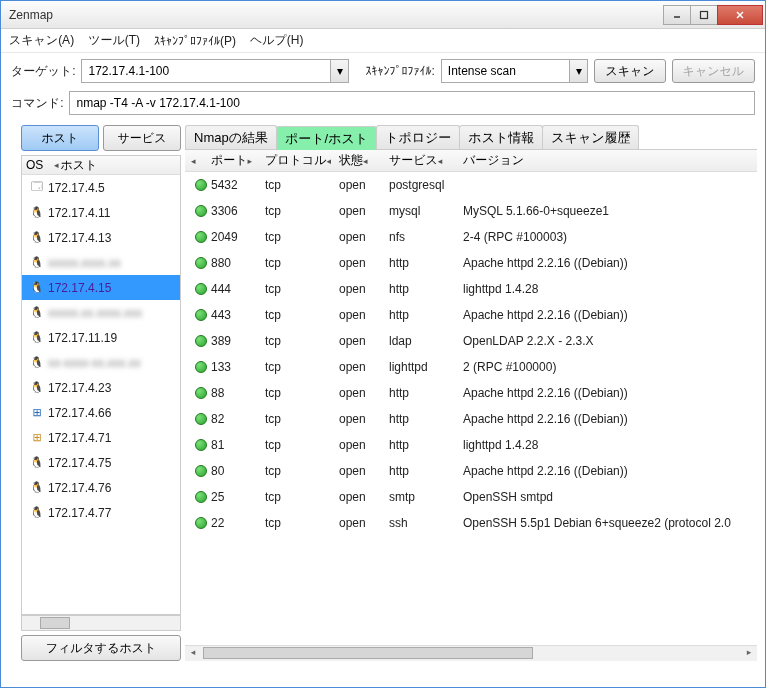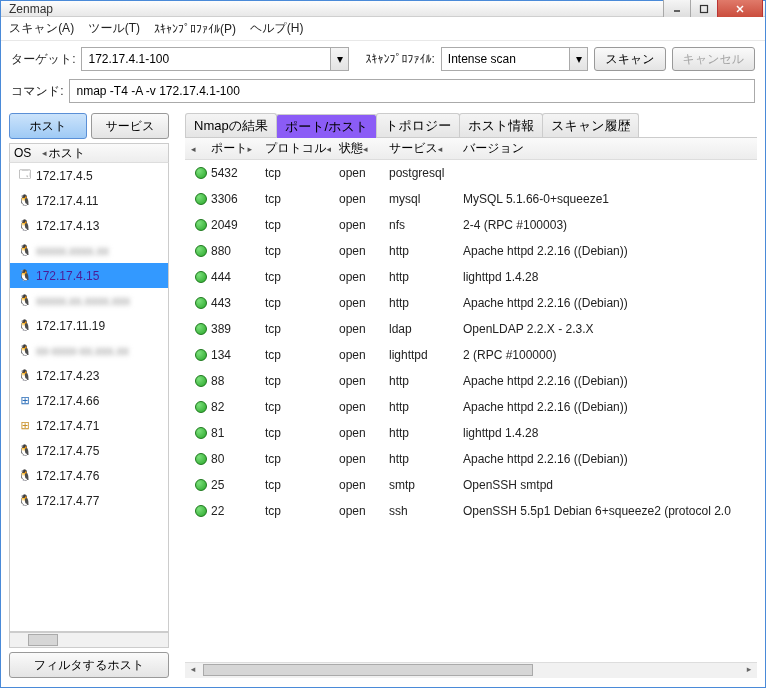--- a/index.html
+++ b/index.html
@@ -1,56 +1,56 @@
 <!DOCTYPE html>
 <html><head>
 <meta charset="utf-8">
 <style>
 * { box-sizing: border-box; margin: 0; padding: 0; font-family: "MS UI Gothic", "Meiryo", sans-serif; font-size: 12px; }
 body { background: #fff; width: 766px; height: 688px; overflow: hidden; }
 .window { width: 766px; height: 688px; border: 1px solid #4a8ad8; background: #fff; display: flex; flex-direction: column; }
-.titlebar { height: 16px; background: linear-gradient(#fdfdfd, #e8e8e8); border-bottom: 1px solid #cfcfcf; display: flex; align-items: center; padding: 0 0 0 8px; }
+.titlebar { height: 28px; background: linear-gradient(#fdfdfd, #e8e8e8); border-bottom: 1px solid #cfcfcf; display: flex; align-items: center; padding: 0 0 0 8px; }
 .titlebar .title { flex: 1; font-size: 12px; color: #333; }
 .winbtns { display: flex; height: 20px; margin-right: 2px; }
 .winbtn { width: 28px; height: 20px; border: 1px solid #a8a8a8; background: linear-gradient(#f5f5f5,#ddd); display: flex; align-items: center; justify-content: center; margin-left: -1px; cursor: pointer; }
 .winbtn.close { background: linear-gradient(#e07a6a,#c94a3a); color: #fff; width: 46px; border-color:#b33; }
 .winbtn svg { width: 10px; height: 10px; }
 .menubar { height: 24px; display: flex; align-items: center; padding: 0 8px; gap: 14px; background: #fff; border-bottom: 1px solid #e8e8e8; }
 .menubar span { font-size: 12px; color: #222; cursor: pointer; }
 .toolbar-row { display: flex; align-items: center; padding: 6px 10px 4px 10px; gap: 6px; }
 .lbl { font-size: 12px; color: #222; white-space: nowrap; }
 .combo { display: flex; align-items: center; border: 1px solid #aaa; background: #fff; height: 24px; }
 .combo input { border: none; outline: none; padding: 0 6px; height: 22px; font-size: 12px; background: #fff; }
 .combo .drop { width: 18px; height: 22px; border-left: 1px solid #aaa; background: linear-gradient(#f5f5f5,#e3e3e3); display: flex; align-items: center; justify-content: center; cursor: pointer; }
 .btn { height: 24px; padding: 0 10px; border: 1px solid #999; background: linear-gradient(#fafafa,#e4e4e4); border-radius: 3px; cursor: pointer; font-size: 12px; }
 .btn:disabled { color: #a5a5a5; }
 .cmdrow { display: flex; align-items: center; padding: 4px 10px 8px 10px; gap: 6px; }
 .cmdrow input { flex: 1; border: 1px solid #aaa; height: 24px; padding: 0 6px; font-size: 12px; }
-.body-split { flex: 1; display: flex; padding: 2px 8px 9px 8px; gap: 16px; min-height: 0; }
+.body-split { flex: 1; display: flex; padding: 2px 8px 26px 8px; gap: 4px; min-height: 0; margin-left: 12px; }
 .left-pane { width: 160px; display: flex; flex-direction: column; }
 .left-tabs { display: flex; gap: 4px; margin-bottom: 4px; }
 .tabbtn { flex: 1; height: 26px; border: 1px solid #999; border-radius: 3px; background: linear-gradient(#fafafa,#e4e4e4); cursor: pointer; font-size: 12px; }
 .tabbtn.active { background: linear-gradient(#cbe3fb,#9fcaf5); border-color:#5a8fd6; }
 .host-head { display: flex; align-items: center; border: 1px solid #ccc; border-bottom: 1px solid #ddd; height: 20px; background: linear-gradient(#fafafa,#ededed); font-size: 12px; }
 .host-head .col-os { width: 30px; padding-left: 4px; }
 .host-head .col-h { padding-left: 2px; }
 .host-head .tri { font-size: 9px; margin-left: 2px; color:#555;}
 .host-list { flex: 1; border: 1px solid #ccc; border-top: none; overflow-y: auto; background: #fff; }
 .host-row { display: flex; align-items: center; height: 25px; padding: 0 4px; cursor: pointer; }
 .host-row .hicon { width: 22px; display: flex; justify-content: center; font-size: 12px; color: #444; }
 .host-row .hname { font-size: 12px; color: #222; white-space: nowrap; overflow: hidden; }
 .host-row.selected { background: #3399ff; }
 .host-row.selected .hname { color: #4c1d95; }
 .left-scroll { height: 16px; border: 1px solid #ccc; background: #f1f1f1; display:flex;align-items:center; }
 .left-scroll .thumb { width:30px;height:12px;background:#d6d6d6;border:1px solid #aaa;margin-left:18px;}
 .filterbtn { height: 26px; margin-top: 4px; border: 1px solid #999; border-radius: 3px; background: linear-gradient(#fafafa,#e4e4e4); cursor: pointer; font-size: 12px; }
 .right-pane { flex: 1; display: flex; flex-direction: column; min-width: 0; }
 .result-tabs { display: flex; border-bottom: 1px solid #ccc; }
 .rtab { height: 24px; padding: 0 8px; border: 1px solid #ccc; border-bottom: none; margin-right: -1px; background: linear-gradient(#f4f4f4,#e5e5e5); display: flex; align-items: center; cursor: pointer; font-size: 13px; border-top-left-radius:3px; border-top-right-radius:3px; }
-.rtab.active { background: #8b5cf6; position: relative; top: 1px; }
+.rtab.active { background: #86efac; position: relative; top: 1px; }
 .port-head { display: flex; align-items: center; border-bottom: 1px solid #ddd; height: 22px; background: linear-gradient(#fafafa,#ededed); font-size: 12px; padding-left: 6px; }
 .port-head .ph { display: flex; align-items: center; }
 .port-head .tri2 { font-size: 9px; margin-right: 3px; color:#555;}
 .ph.id { width: 20px; }
 .ph.port { width: 54px; }
 .ph.proto { width: 74px; }
 .ph.state { width: 50px; }
 .ph.service { width: 74px; }
 .ph.version { flex: 1; }
 .port-list { flex: 1; overflow: auto; background: #fff; }
@@ -325,21 +325,21 @@
             <div class="c port">389</div>
             <div class="c proto">tcp</div>
             <div class="c state">open</div>
             <div class="c service">ldap</div>
             <div class="c version">OpenLDAP 2.2.X - 2.3.X</div>
           </div>
           <div class="port-row">
             <div class="c id">
               <div class="dot"></div>
             </div>
-            <div class="c port">134</div>
+            <div class="c port">133</div>
             <div class="c proto">tcp</div>
             <div class="c state">open</div>
             <div class="c service">lighttpd</div>
             <div class="c version">2 (RPC #100000)</div>
           </div>
           <div class="port-row">
             <div class="c id">
               <div class="dot"></div>
             </div>
             <div class="c port">88</div>

